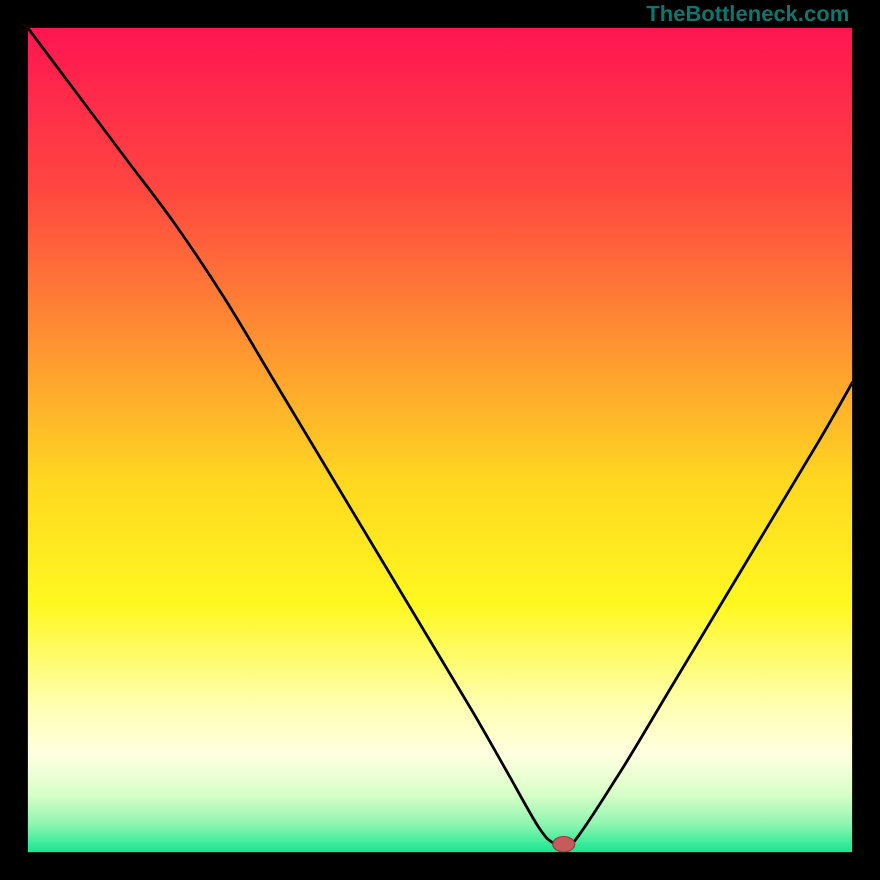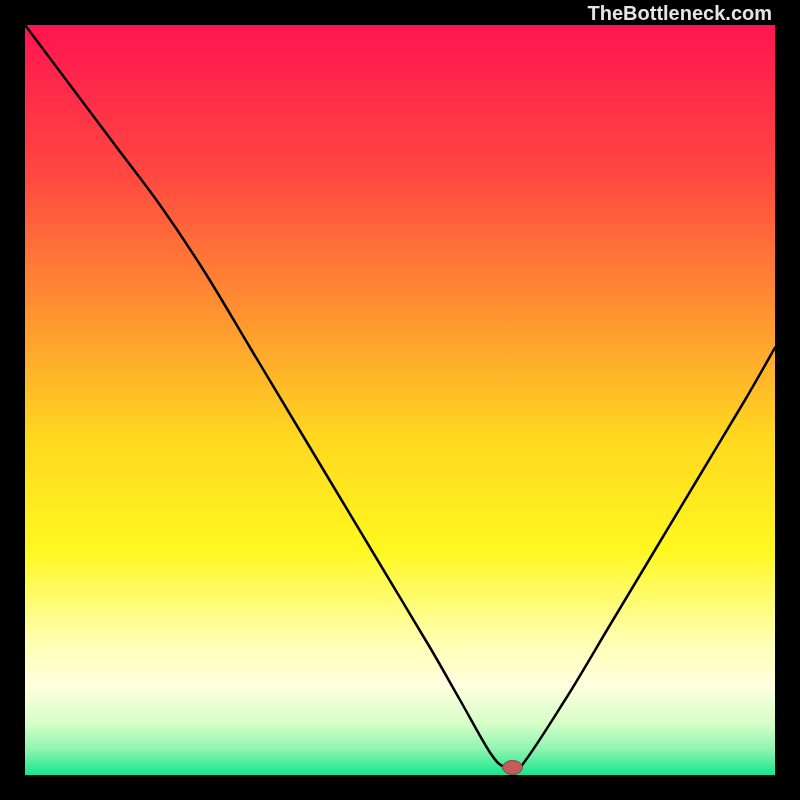--- a/index.html
+++ b/index.html
@@ -38,21 +38,21 @@
     width: 100%;
     height: 100%;
   }
   .watermark {
     position: absolute;
     top: 2px;
     right: 28px;
     font-family: Arial, Helvetica, sans-serif;
     font-size: 20px;
     font-weight: bold;
-    color: #e5e5e5;
+    color: #0f766e;
     letter-spacing: 0px;
   }
   .marker {
     fill: #c65b5b;
     stroke: #8f3f3f;
     stroke-width: 1;
   }
 </style>
 </head>
 <body>

